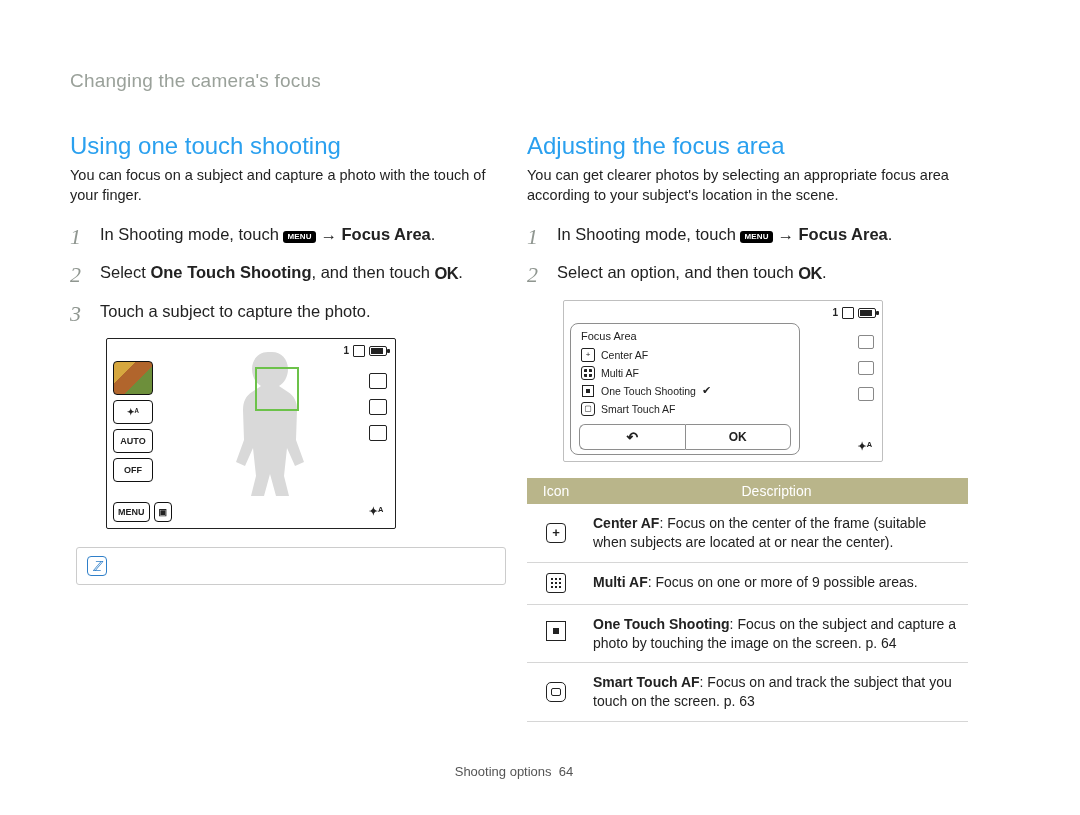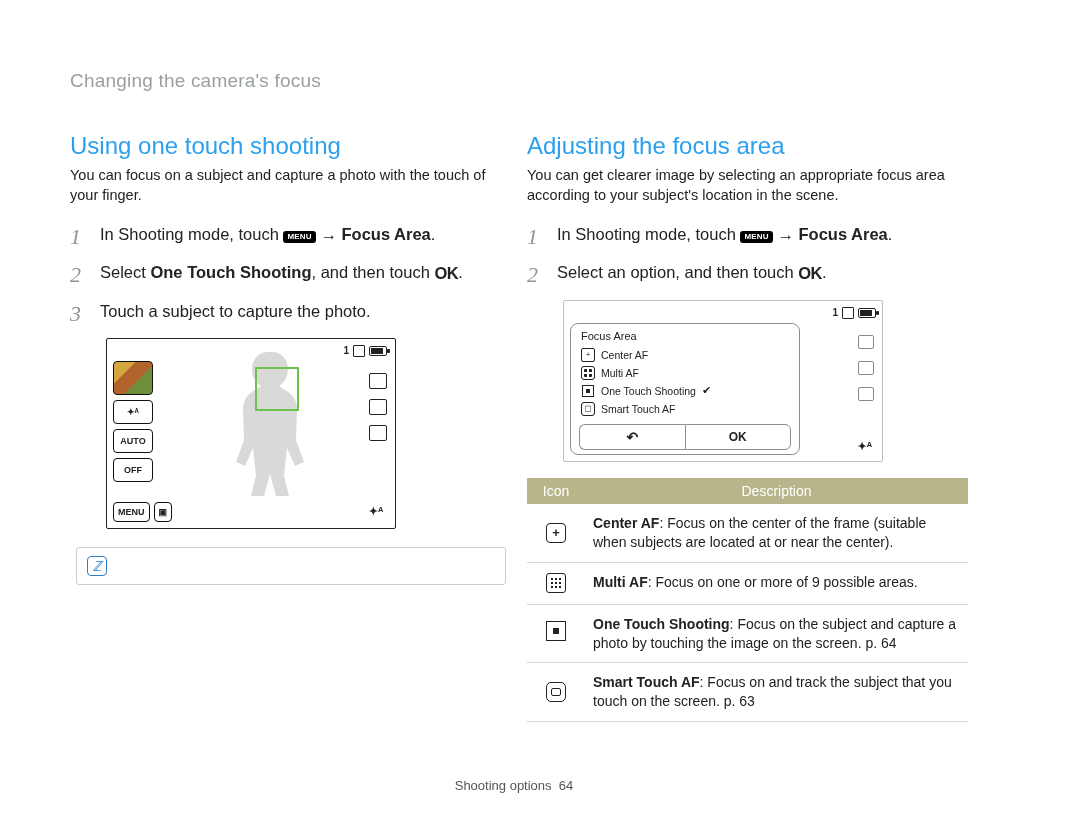--- a/index.html
+++ b/index.html
@@ -289,21 +289,21 @@
   .ticon.onetouch::after{
     content:""; position:absolute; left:7px; top:7px; width:6px; height:6px; background:#222;
   }
   .ticon.smart{ border-radius:5px; }
   .ticon.smart::after{
     content:""; width:8px; height:6px; border:1.5px solid #222; border-radius:2px;
   }
 
   .footer{
     position:absolute;
-    left:0; right:0; bottom:22px;
+    left:0; right:0; bottom:36px;
     text-align:center;
     font-size:13px; color:#555;
   }
 </style>
 </head>
 <body>
 
 <div class="page">
   <div class="breadcrumb">Changing the camera's focus</div>
 
@@ -365,21 +365,21 @@
           </div>
       </div>
 
       <div class="note">
         <div class="nicon">ℤ</div>
       </div>
     </div>
 
     <div class="col">
       <h2 class="section">Adjusting the focus area</h2>
-      <p class="intro">You can get clearer image by selecting an appropriate focus area according to your subject's location in the scene.</p>
+      <p class="intro">You can get clearer photos by selecting an appropriate focus area according to your subject's location in the scene.</p>
 
       <ol class="steps">
         <li>
           <span>In Shooting mode, touch </span>
           <span class="menu-chip">MENU</span>
           <span> → </span>
           <span class="b">Focus Area</span><span>.</span>
         </li>
         <li>
           <span>Select an option, and then touch </span>

